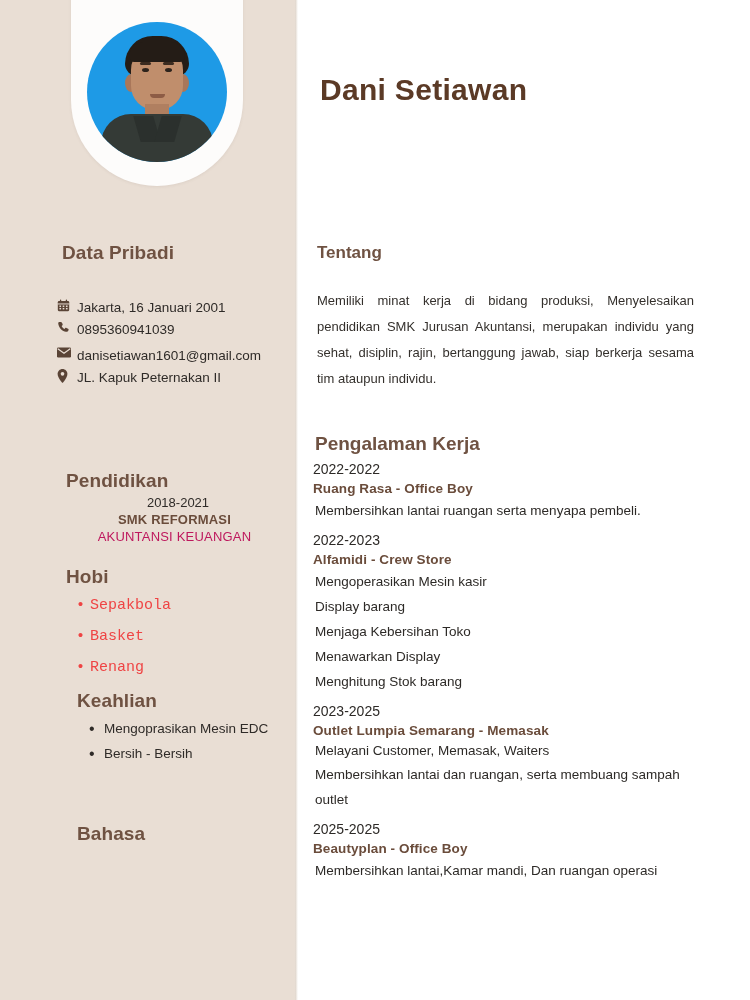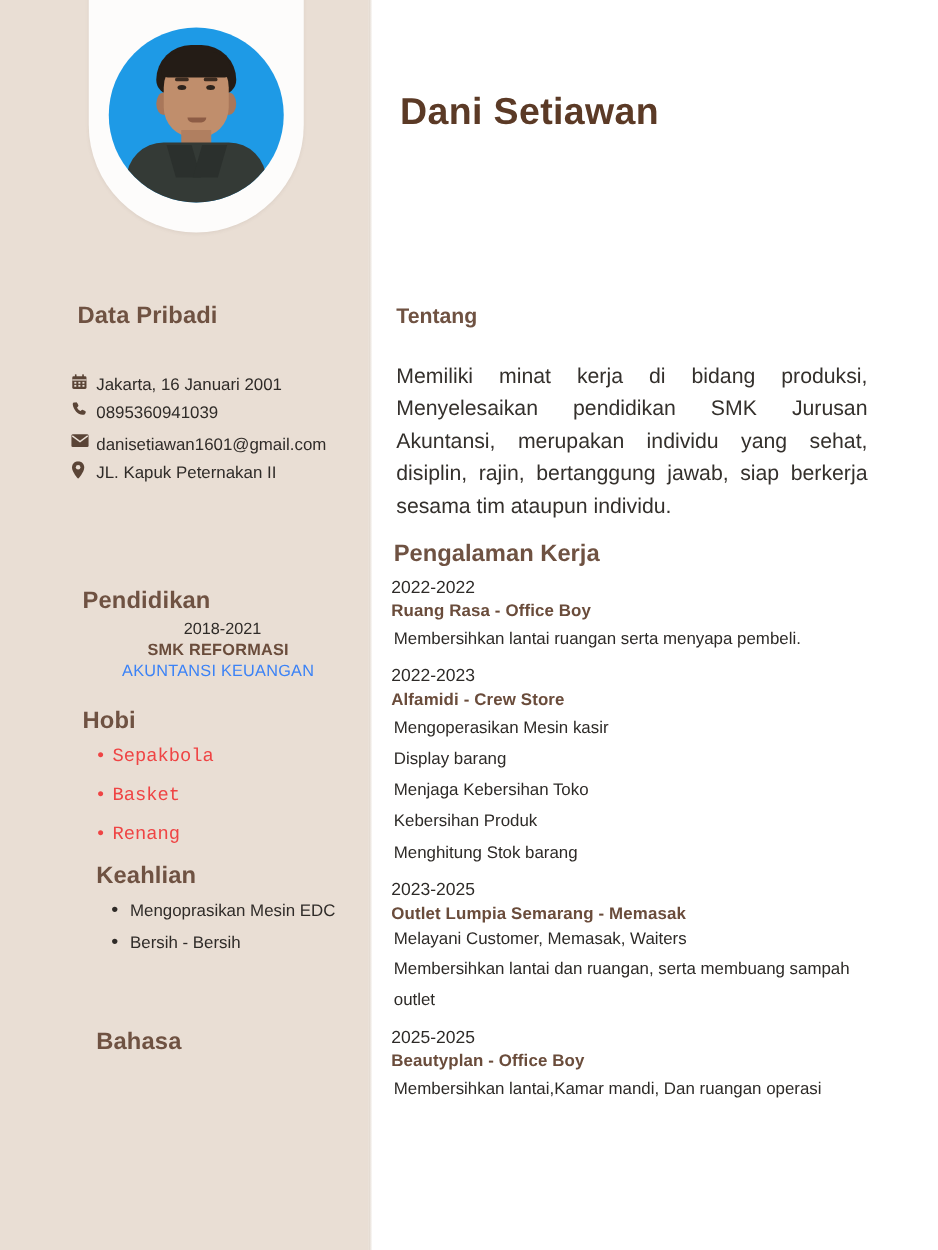--- a/index.html
+++ b/index.html
@@ -184,21 +184,21 @@
     padding-left: 7px;
   }
   #edu-school {
     color: #6a4c3b;
     font-weight: bold;
     font-size: 13px;
     line-height: 17px;
     letter-spacing: .2px;
   }
   #edu-major {
-    color: #3b82f6;
+    color: #be185d;
     font-size: 13px;
     line-height: 17px;
     letter-spacing: .2px;
   }
 
   
   #hobi-list {
     position: absolute;
     left: 76px; top: 590px;
     width: 200px;
@@ -275,21 +275,21 @@
     position: absolute;
     left: 315px; top: 433px;
     font-size: 19px;
   }
 
   #about-text {
     position: absolute;
     left: 317px; top: 288px;
     width: 377px;
     color: #34302c;
-    font-size: 17px;
+    font-size: 13px;
     line-height: 26px;
     text-align: justify;
   }
 
   #jobs {
     position: absolute;
     left: 313px; top: 459px;
     width: 390px;
   }
   .job { margin-bottom: 7px; }
@@ -427,21 +427,21 @@
       <div class="job-title">Ruang Rasa - Office Boy</div>
       <div class="job-duty">Membersihkan lantai ruangan serta menyapa pembeli.</div>
     </div>
 
     <div class="job">
       <div class="job-years">2022-2023</div>
       <div class="job-title">Alfamidi - Crew Store</div>
       <div class="job-duty">Mengoperasikan Mesin kasir</div>
       <div class="job-duty">Display barang</div>
       <div class="job-duty">Menjaga Kebersihan Toko</div>
-      <div class="job-duty">Kebersihan Produk</div>
+      <div class="job-duty">Menawarkan Display</div>
       <div class="job-duty">Menghitung Stok barang</div>
     </div>
 
     <div class="job">
       <div class="job-years">2023-2025</div>
       <div class="job-title">Outlet Lumpia Semarang - Memasak</div>
       <div class="job-duty" style="line-height:22px;">Melayani Customer, Memasak, Waiters</div>
       <div class="job-duty">Membersihkan lantai dan ruangan, serta membuang sampah outlet</div>
     </div>
 

